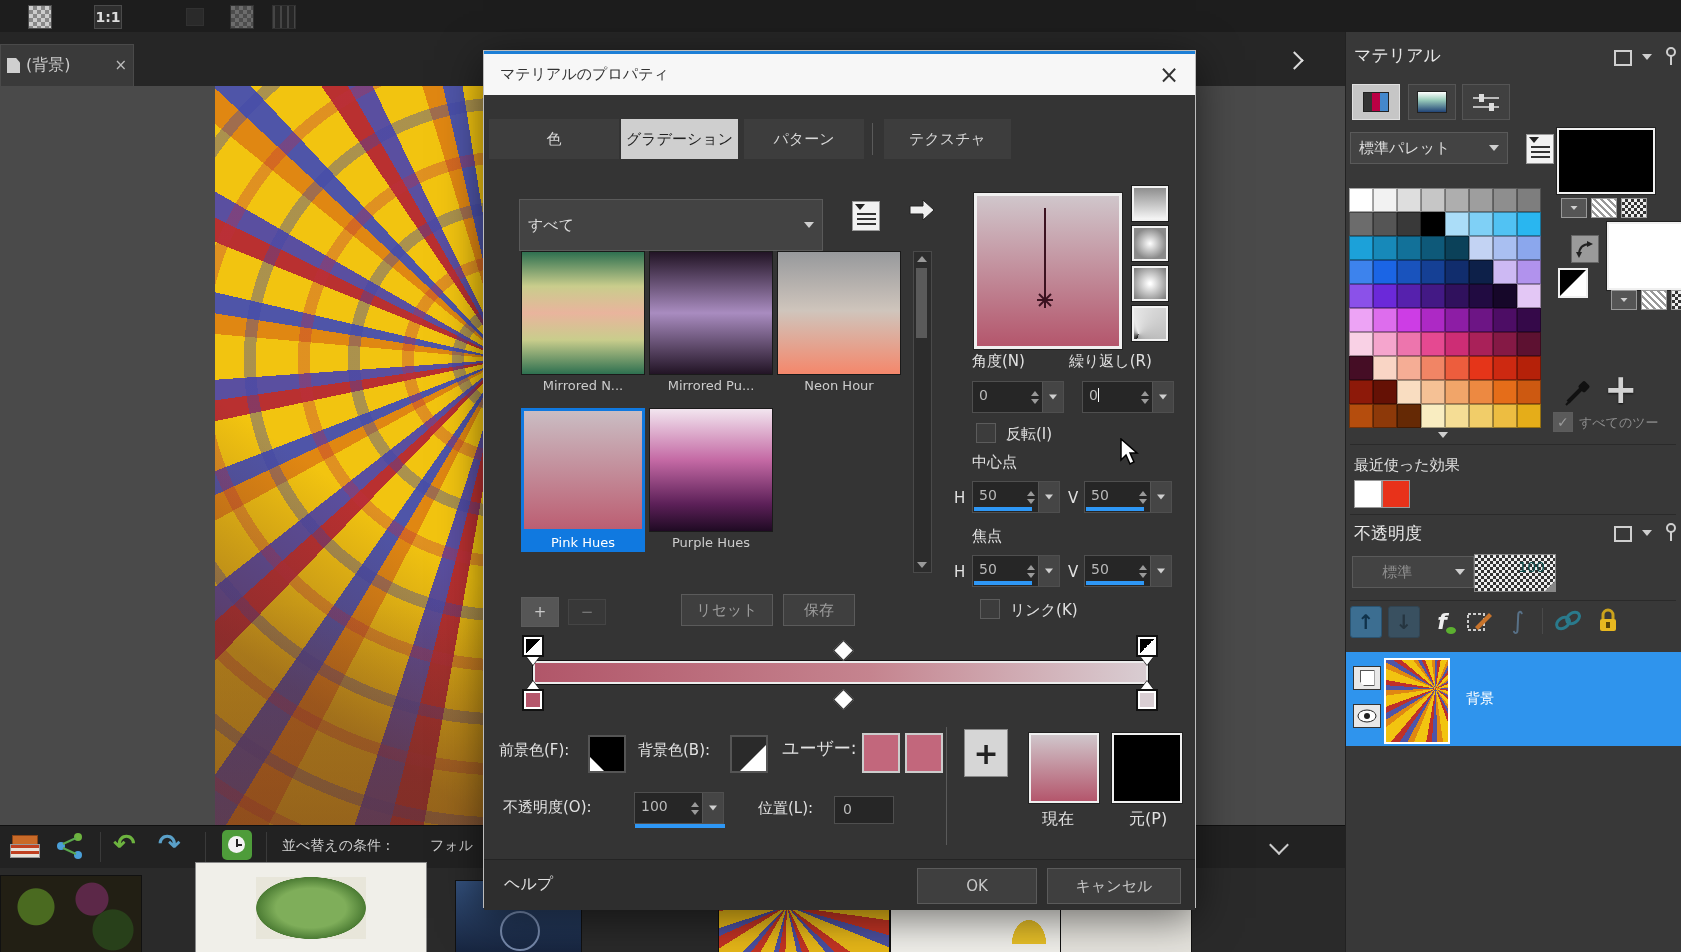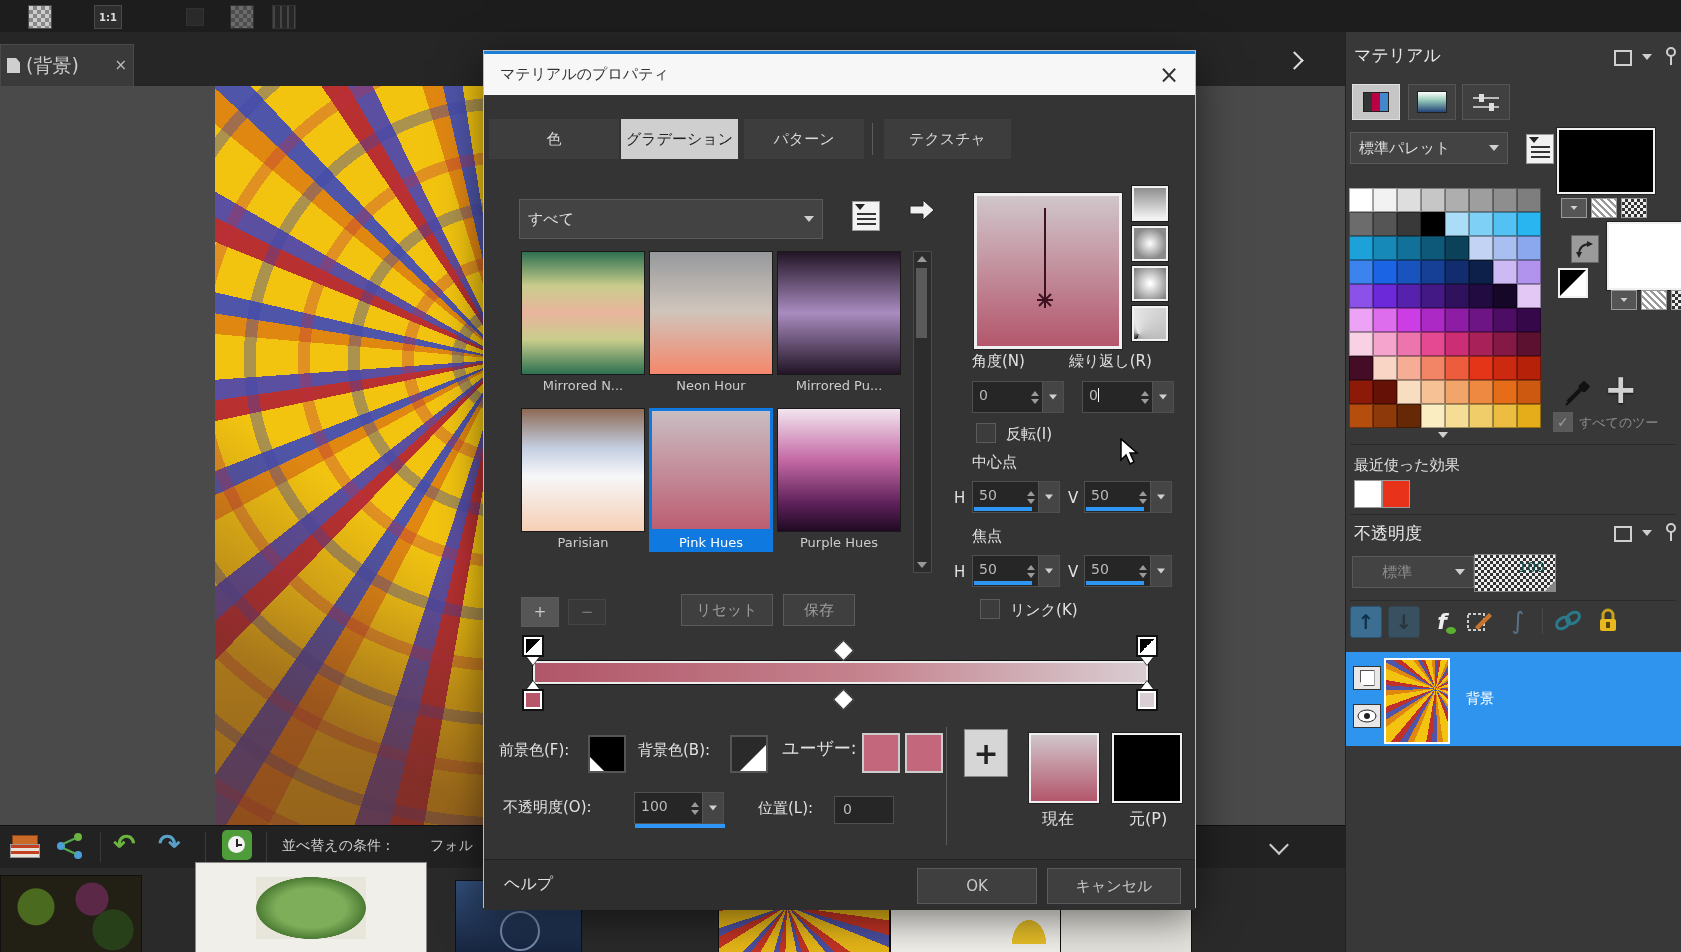--- a/index.html
+++ b/index.html
@@ -4,27 +4,27 @@
 <style>
   html,body{margin:0;padding:0;background:#111;}
   #root{position:relative;width:1681px;height:952px;overflow:hidden;background:#484848;
         font-family:"DejaVu Sans","Liberation Sans",sans-serif;color:#ddd;font-size:15px;}
   .abs{position:absolute;}
   
   #topbar{left:0;top:0;width:1681px;height:32px;background:#1d1d1d;border-bottom:1px solid #141414;}
   .tb-ico{position:absolute;top:5px;width:22px;height:22px;background:#3a3a3a;border:1px solid #4a4a4a;}
   .checker{background-image:linear-gradient(45deg,#888 25%,transparent 25%,transparent 75%,#888 75%),
            linear-gradient(45deg,#888 25%,#ccc 25%,#ccc 75%,#888 75%);background-size:8px 8px;background-position:0 0,4px 4px;}
-  .tb-11{display:grid;place-items:center;font-size:10px;font-weight:bold;color:#ddd;background:#2e2e2e;}
+  .tb-11{display:grid;place-items:center;font-size:14px;font-weight:bold;color:#ddd;background:#2e2e2e;}
   .dim{opacity:.45;}
   
   #tabbar{left:0;top:32px;width:1345px;height:54px;background:#262626;border-bottom:1px solid #1a1a1a;}
   #doctab{position:absolute;left:0;top:12px;width:134px;height:42px;background:#3a3a3a;border:1px solid #4a4a4a;border-bottom:none;display:flex;align-items:center;gap:6px;padding:0 6px;box-sizing:border-box;}
   .docico{width:13px;height:15px;background:#cfcfcf;clip-path:polygon(0 0,70% 0,100% 30%,100% 100%,0 100%);}
-  #doctab .lbl{font-size:19px;color:#ccc;flex:1;}
+  #doctab .lbl{font-size:16px;color:#ccc;flex:1;}
   .xglyph{color:#bbb;font-size:15px;line-height:1;}
   .chevR{width:11px;height:11px;border-right:2px solid #ddd;border-top:2px solid #ddd;transform:rotate(45deg);}
   
   #workspace{left:0;top:86px;width:1345px;height:739px;background:#4a4a4a;overflow:hidden;}
   #photo{position:absolute;left:215px;top:0;width:303px;height:739px;
     background:
       radial-gradient(circle at 96% 37%, rgba(255,255,255,.5) 0 10px, rgba(255,255,255,0) 12px),
       repeating-radial-gradient(circle at 96% 37%, rgba(70,70,170,0) 0 42px, rgba(64,70,168,.40) 42px 54px, rgba(196,50,50,0) 54px 92px, rgba(188,46,66,.34) 92px 104px),
       repeating-conic-gradient(from 130deg at 96% 37%, #f2c410 0deg 9deg, #e08712 9deg 13deg, #4f55a8 13deg 17deg, #f2c410 17deg 26deg, #b93030 26deg 30deg, #5a4fa0 30deg 34deg);}
   #photo .shade{position:absolute;inset:0;background:linear-gradient(215deg,rgba(0,0,0,0) 55%,rgba(90,40,40,.45) 80%),linear-gradient(0deg,rgba(120,60,20,.35),rgba(0,0,0,0) 30%);}
@@ -398,47 +398,43 @@
       <span class="t">マテリアルのプロパティ</span>
       <span id="dlg-close">×</span>
     </div>
 
     <div class="dtab" style="left:5px;width:130px">色</div>
     <div class="dtab sel" style="left:137px;width:117px">グラデーション</div>
     <div class="dtab" style="left:260px;width:120px">パターン</div>
     <div class="vsep" style="left:388px;top:72px;height:32px"></div>
     <div class="dtab" style="left:400px;width:127px">テクスチャ</div>
 
-    <div class="abs ddown" style="left:35px;top:148px;width:304px;height:40px">
+    <div class="abs ddown" style="left:35px;top:148px;width:304px;height:52px">
       <span>すべて</span>
       <div class="tri-d"></div>
     </div>
     <div class="abs listico" style="left:368px;top:150px;width:26px;height:28px"></div>
     <div class="abs" style="left:424px;top:146px">
       <svg width="28" height="26">
           <polygon points="2,9 15,9 15,3 26,13 15,23 15,17 2,17" fill="#f0f0f0" stroke="#222"></polygon>
         </svg>
     </div>
 
     <div class="abs" id="g-grid" style="left:37px;top:200px;width:388px;display:grid;grid-template-columns:repeat(3,124px);column-gap:4px;row-gap:13px">
         <div class="gcard">
           <div class="gthumb" style="background: linear-gradient(rgb(46, 112, 80), rgb(201, 205, 140) 28%, rgb(233, 180, 157) 50%, rgb(201, 205, 140) 72%, rgb(46, 112, 80));"></div>
           <div class="glabel">Mirrored N...</div>
         </div>
         <div class="gcard">
-          <div class="gthumb" style="background: linear-gradient(rgb(151, 153, 156), rgb(207, 197, 188) 48%, rgb(245, 135, 107));"></div>
-          <div class="glabel">Neon Hour</div>
-        </div>
-        <div class="gcard">
           <div class="gthumb" style="background: linear-gradient(rgb(34, 20, 37), rgb(169, 140, 192) 50%, rgb(34, 20, 37));"></div>
           <div class="glabel">Mirrored Pu...</div>
         </div>
         <div class="gcard">
-          <div class="gthumb" style="background: linear-gradient(rgb(141, 106, 85), rgb(196, 206, 225) 32%, rgb(246, 247, 249) 55%, rgb(246, 207, 180));"></div>
-          <div class="glabel">Parisian</div>
+          <div class="gthumb" style="background: linear-gradient(rgb(151, 153, 156), rgb(207, 197, 188) 48%, rgb(245, 135, 107));"></div>
+          <div class="glabel">Neon Hour</div>
         </div>
         <div class="gcard sel">
           <div class="gthumb" style="background: linear-gradient(rgb(202, 189, 195), rgb(188, 94, 114));"></div>
           <div class="glabel">Pink Hues</div>
         </div>
         <div class="gcard">
           <div class="gthumb" style="background: linear-gradient(rgb(242, 229, 239), rgb(196, 105, 164) 42%, rgb(92, 32, 88) 78%, rgb(31, 10, 35));"></div>
           <div class="glabel">Purple Hues</div>
         </div>
       </div>

